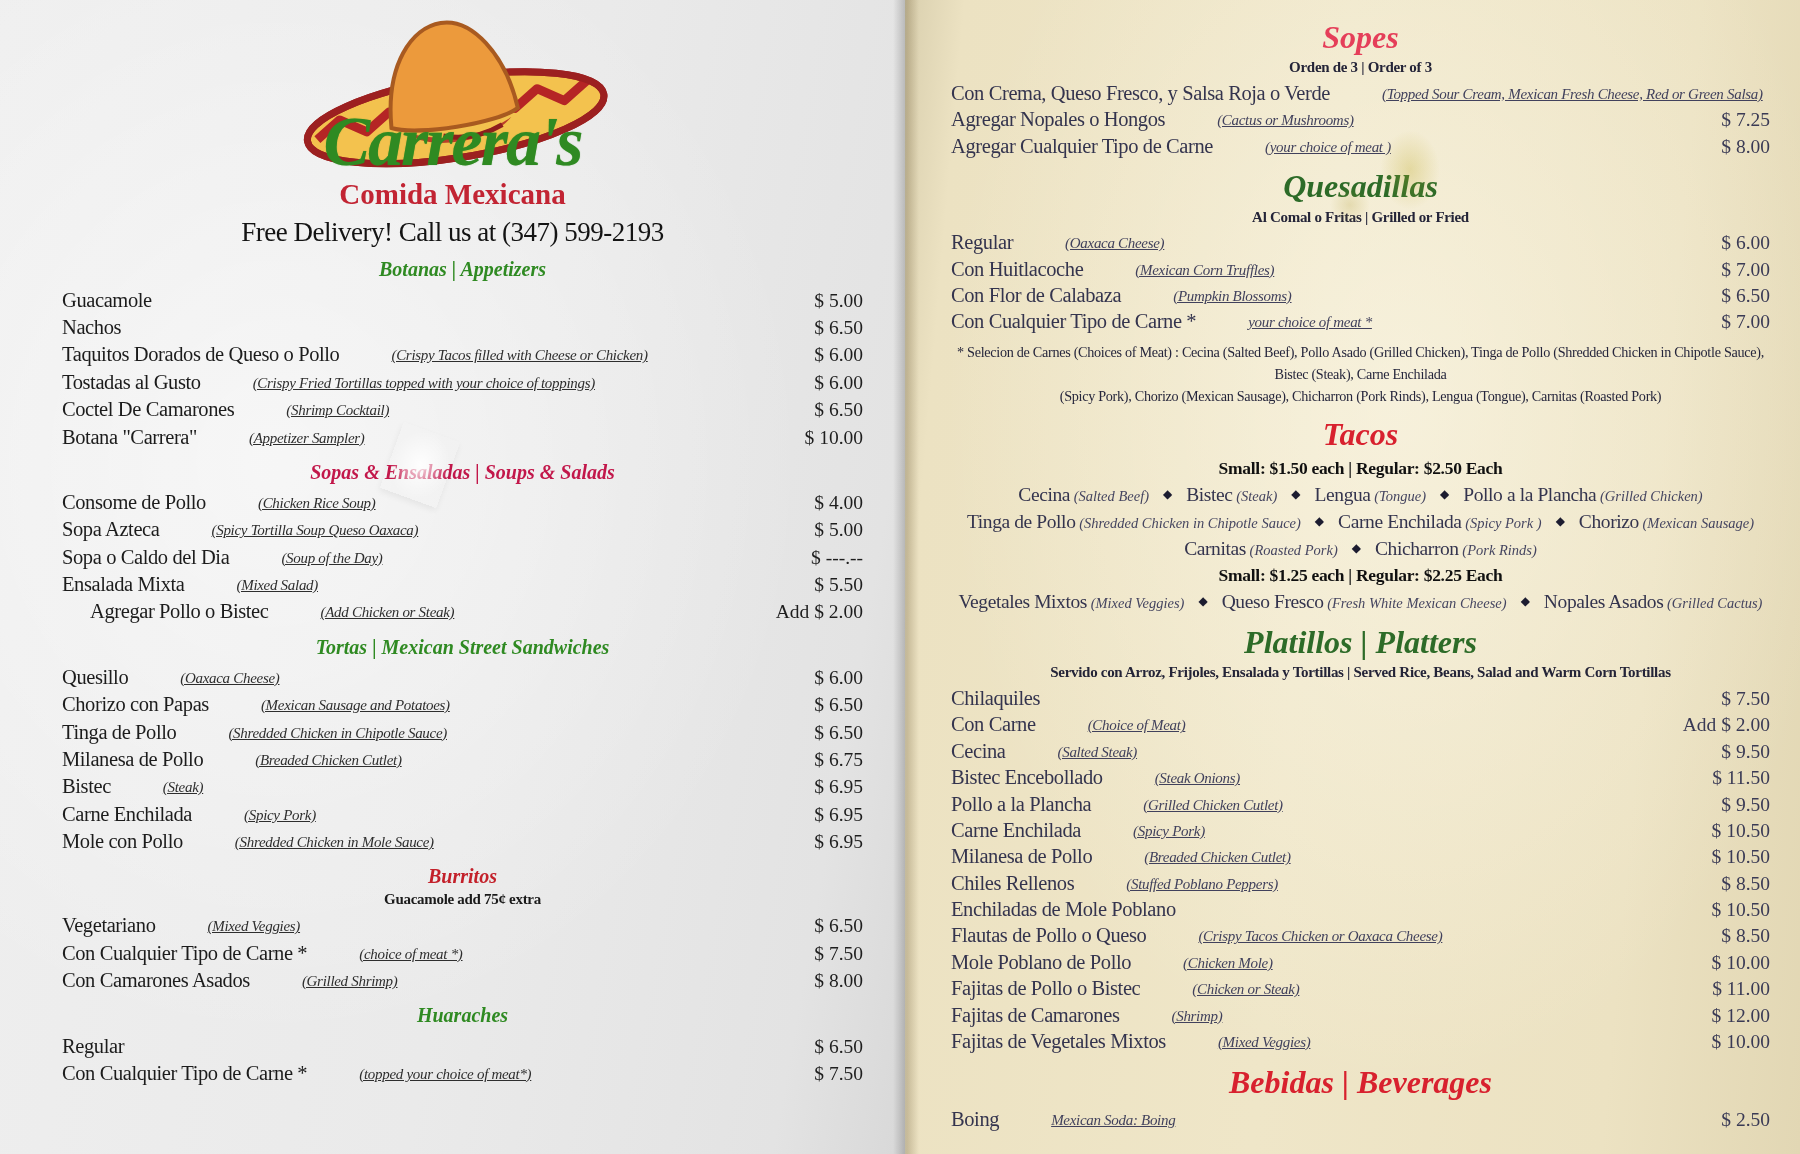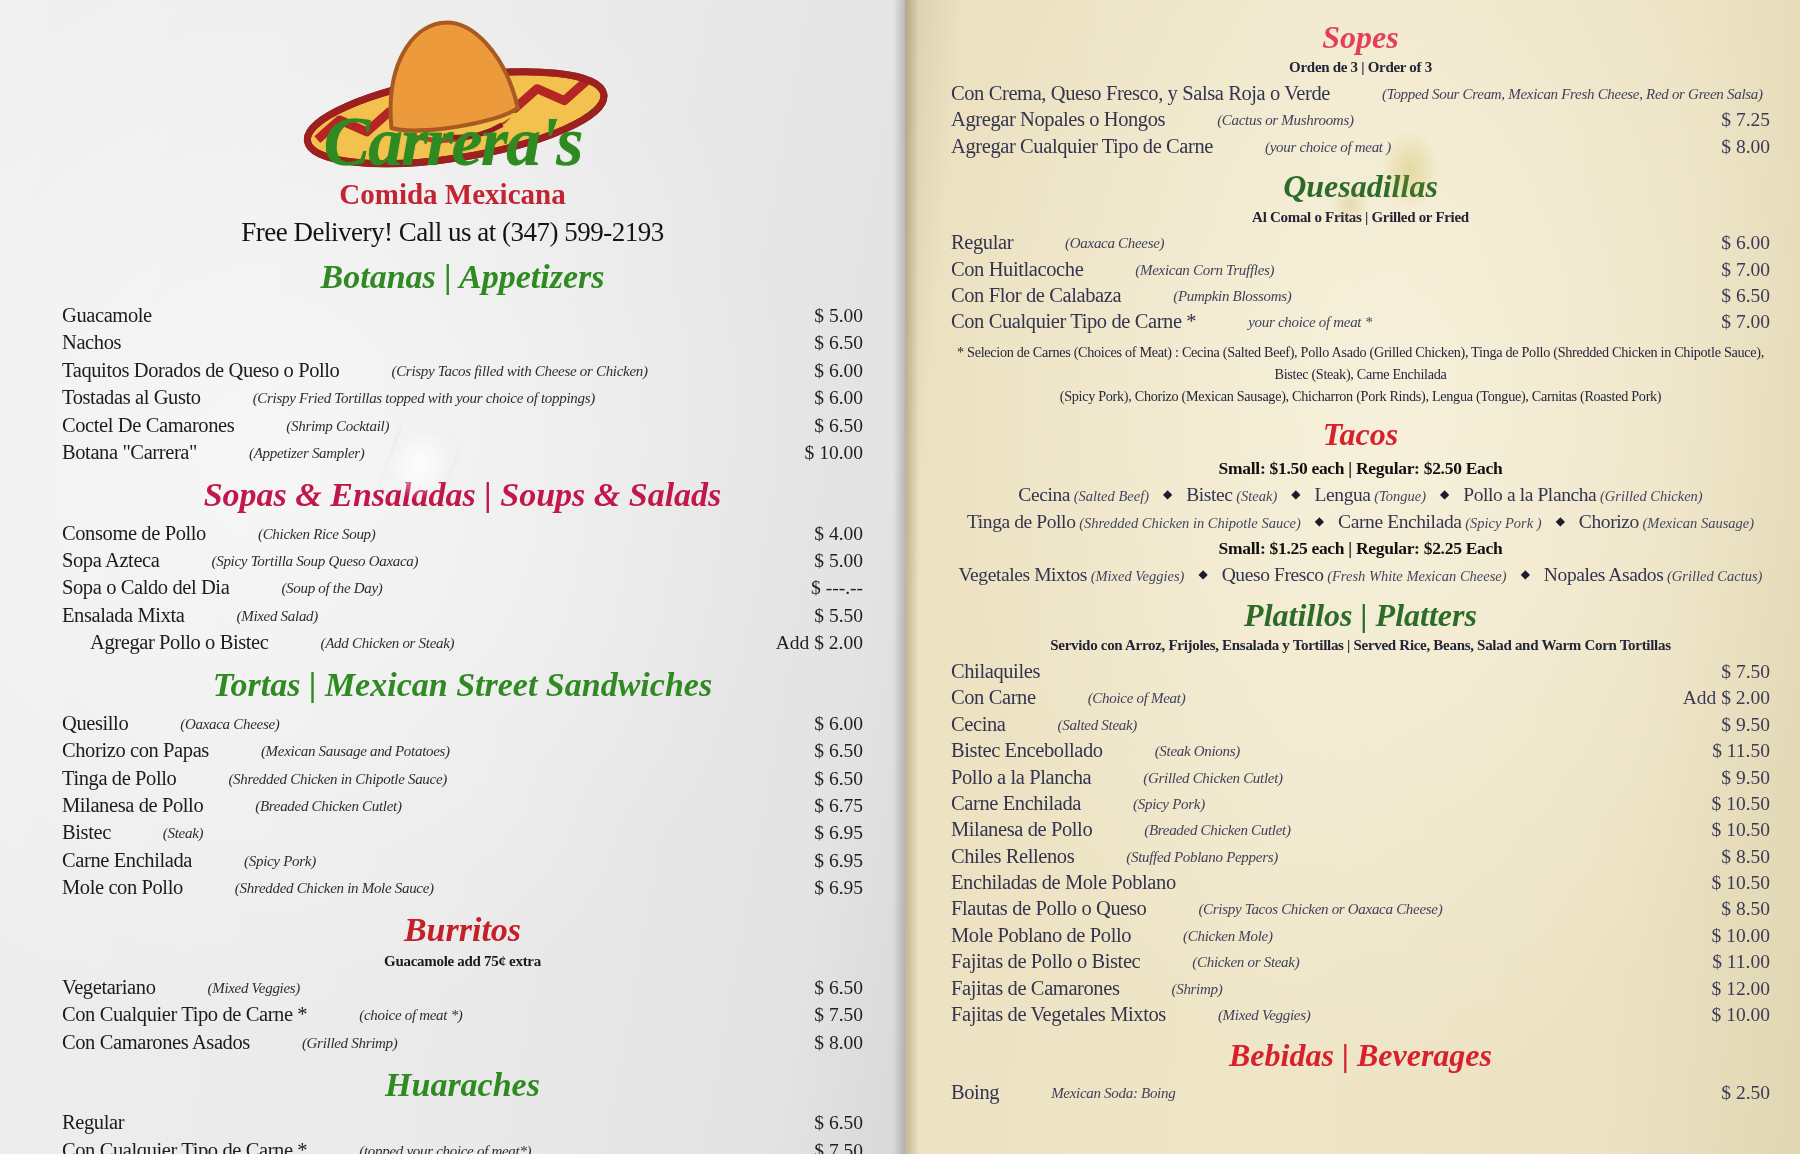--- a/index.html
+++ b/index.html
@@ -54,37 +54,37 @@
   .tagline {
     font-size:27px; font-weight:normal; color:#141414; margin-top:8px; letter-spacing:-0.5px;
   }
 
   
   .sec-wrap-left  { padding:0 42px 0 62px; }
   .sec-wrap-right { padding:0 30px 0 46px; }
   .menu-section { margin-top:4px; }
   .sec-title {
     text-align:center; font-weight:bold; font-style:italic;
-    font-size:34px; letter-spacing:0; margin:10px 0 6px 0; line-height:1.1;
+    font-size:20px; letter-spacing:0; margin:10px 0 6px 0; line-height:1.1;
   }
   #page-right .sec-title { font-size:32px; }
   .sec-note {
     text-align:center; font-weight:bold; font-size:15px; color:#1a1a1a;
     letter-spacing:-0.3px; margin:-2px 0 4px 0;
   }
   #page-right .sec-note { color:#242438; }
 
   .item-row { display:flex; align-items:baseline; padding:2.2px 0;gap:40px; }
   #page-right .item-row { padding:1.7px 0; }
   .item-row.indent { padding-left:28px; }
   .i-name { font-size:20.5px; color:#1c1c1c; letter-spacing:-0.4px; white-space:nowrap; }
   #page-right .i-name { color:#34344e; }
   .i-desc {
     font-size:15px; font-style:italic; color:#2e2e2e; margin-left:12px;
-    letter-spacing:-0.3px; white-space:nowrap; position:relative; top:-1px;
+    letter-spacing:-0.3px; white-space:nowrap; position:relative; top:-1px;text-decoration:underline;
   }
   #page-right .i-desc { color:#41415c; }
   .i-price { margin-left:auto; font-size:19.5px; color:#1e1e1e; letter-spacing:0; white-space:nowrap; }
   #page-right .i-price { color:#3a3a55; }
 
   
   .price-line { text-align:center; font-weight:bold; font-size:17.5px; color:#101010; margin:3px 0 2px 0; letter-spacing:-0.3px; }
   .taco-row { text-align:center; padding:2.5px 0; color:#34344e; }
   .taco-item .t-name { font-size:19.5px; letter-spacing:-0.4px; }
   .taco-item .t-desc { font-size:14.5px; font-style:italic; color:#454560; }
@@ -296,20 +296,21 @@
           <div class="footnotes">
             <div class="footnote">* Selecion de Carnes (Choices of Meat) :  Cecina (Salted Beef),  Pollo Asado (Grilled Chicken),  Tinga de Pollo (Shredded Chicken in Chipotle Sauce),   Bistec (Steak),  Carne Enchilada</div>
             <div class="footnote">(Spicy Pork),  Chorizo (Mexican Sausage), Chicharron (Pork Rinds),  Lengua (Tongue),  Carnitas (Roasted Pork)</div>
           </div>
         </div>
         <div class="menu-section">
           <div class="sec-title" style="color: rgb(216, 33, 46);">Tacos</div>
           <div class="price-line">Small: $1.50 each  |  Regular: $2.50 Each</div>
           <div class="taco-row"><span class="taco-item"><span class="t-name">Cecina</span><span class="t-desc">  (Salted Beef)</span></span><span class="diamond">◆</span><span class="taco-item"><span class="t-name">Bistec</span><span class="t-desc">  (Steak)</span></span><span class="diamond">◆</span><span class="taco-item"><span class="t-name">Lengua</span><span class="t-desc">  (Tongue)</span></span><span class="diamond">◆</span><span class="taco-item"><span class="t-name">Pollo a la Plancha</span><span class="t-desc">  (Grilled Chicken)</span></span></div>
           <div class="taco-row"><span class="taco-item"><span class="t-name">Tinga de Pollo</span><span class="t-desc">  (Shredded Chicken in Chipotle Sauce)</span></span><span class="diamond">◆</span><span class="taco-item"><span class="t-name">Carne Enchilada</span><span class="t-desc">  (Spicy Pork )</span></span><span class="diamond">◆</span><span class="taco-item"><span class="t-name">Chorizo</span><span class="t-desc">  (Mexican Sausage)</span></span></div>
+          <div class="taco-row"><span class="taco-item"><span class="t-name">Carnitas</span><span class="t-desc">  (Roasted Pork)</span></span><span class="diamond">◆</span><span class="taco-item"><span class="t-name">Chicharron</span><span class="t-desc">  (Pork Rinds)</span></span></div>
           <div class="price-line">Small: $1.25 each  |  Regular: $2.25 Each</div>
           <div class="taco-row"><span class="taco-item"><span class="t-name">Vegetales Mixtos</span><span class="t-desc">  (Mixed Veggies)</span></span><span class="diamond">◆</span><span class="taco-item"><span class="t-name">Queso Fresco</span><span class="t-desc">  (Fresh White Mexican Cheese)</span></span><span class="diamond">◆</span><span class="taco-item"><span class="t-name">Nopales Asados</span><span class="t-desc">  (Grilled Cactus)</span></span></div>
         </div>
         <div class="menu-section">
           <div class="sec-title" style="color: rgb(45, 107, 40);">Platillos | Platters</div>
           <div class="sec-note">Servido con Arroz, Frijoles, Ensalada y Tortillas | Served  Rice, Beans, Salad and Warm Corn Tortillas</div>
           <div class="item-row">
             <span class="i-name">Chilaquiles</span>
             <span class="i-price">$ 7.50</span>
           </div>

